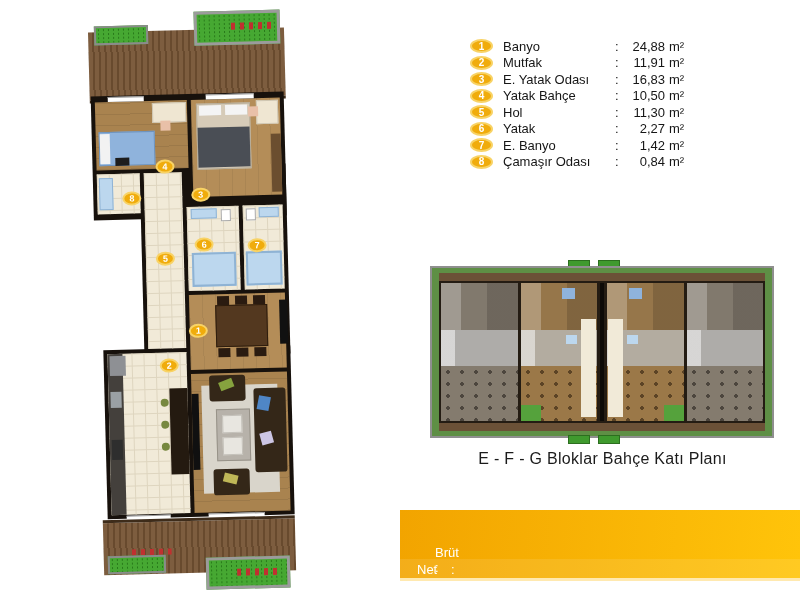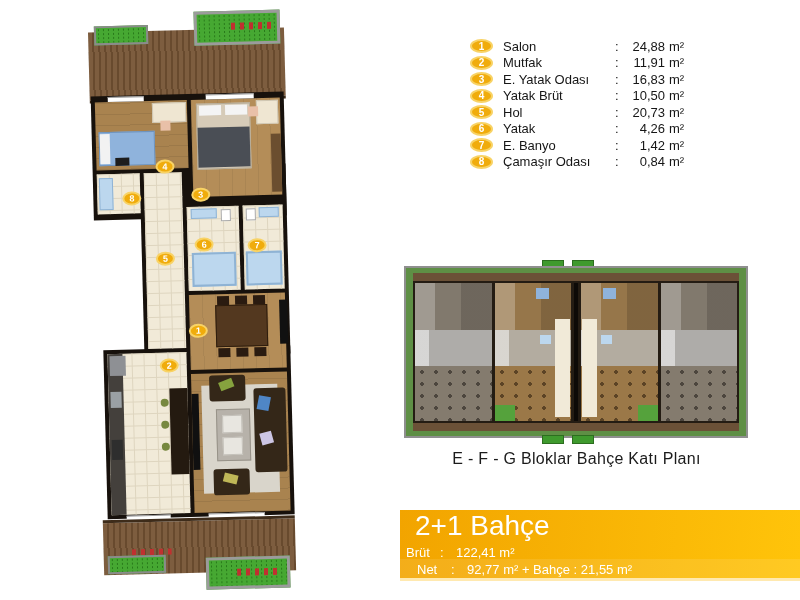--- a/index.html
+++ b/index.html
@@ -37,21 +37,21 @@
   
   .legend{position:absolute;left:470px;top:38px;width:270px;}
   .legend-row{display:flex;align-items:center;height:16.5px;color:#161616;font-size:13px;}
   .legend-badge{width:23px;height:14px;font-size:10px;margin-right:10px;flex:0 0 auto;}
   .legend-label{width:112px;flex:0 0 auto;}
   .legend-colon{width:10px;flex:0 0 auto;}
   .legend-area{width:40px;text-align:right;flex:0 0 auto;}
   .legend-unit{margin-left:4px;}
 
   
-  .key-plan{position:absolute;left:404px;top:260px;width:345px;height:214px;}
+  .key-plan{position:absolute;left:430px;top:260px;width:345px;height:214px;}
   .kp-building{position:absolute;left:0;top:6px;width:344px;height:172px;box-sizing:border-box;
                border:2px solid #8f8f8f;background:#5e8f45;}
   .kp-inner{position:absolute;left:7px;right:7px;top:5px;bottom:5px;box-sizing:border-box;
             background:#241c13;border-top:8px solid #6b5137;border-bottom:8px solid #6b5137;
             display:flex;gap:3px;padding:2px;}
   .kp-unit{position:relative;flex:1;display:flex;flex-direction:column;overflow:hidden;}
   .kp-band-bed{height:34%;background:#96764a;background-image:linear-gradient(90deg,rgba(255,255,255,.25) 0 26%,transparent 26% 60%,rgba(0,0,0,.15) 60% 100%);}
   .kp-band-mid{height:26%;background:#b3aca0;background-image:linear-gradient(90deg,rgba(255,255,255,.5) 0 18%,transparent 18%);}
   .kp-band-living{height:40%;background:#9b7848;background-image:radial-gradient(rgba(40,25,10,.55) 2px,transparent 2px);background-size:14px 12px;}
   .kp-muted{filter:grayscale(.55) saturate(.6) brightness(1.0);}
@@ -62,21 +62,21 @@
   .kp-center-wall{flex:0 0 4px;background:#0d0a07;}
   .kp-planter{position:absolute;width:22px;height:9px;background:#3f9a2e;border:1px solid #2c6e1f;box-sizing:border-box;}
   .kp-caption{position:absolute;left:-40px;right:-40px;top:190px;text-align:center;
               font-size:16px;color:#1b1b1b;letter-spacing:.3px;}
 
   
   .banner{position:absolute;left:400px;top:510px;width:400px;height:68px;color:#fff;
           background:linear-gradient(95deg,var(--orange-left,#f2a400),var(--orange-right,#ffc40a));}
   .banner-title{position:absolute;left:15px;top:0px;font-size:28px;}
   .banner-line{position:absolute;font-size:13px;display:flex;}
-  .banner-brut{left:6px;top:35px;}
+  .banner-brut{left:35px;top:35px;flex-direction:column;}
   .banner-net{left:17px;top:52px;}
   .banner-label{width:34px;}
   .banner-colon{width:16px;}
   .net-band{position:absolute;left:0;top:49px;width:100%;height:19px;background:rgba(255,255,255,.10);}
   .banner-underline{position:absolute;left:400px;top:578px;width:400px;height:3px;background:#ffe9b0;}
 </style>
 </head>
 <body>
 
 <div class="page">
@@ -174,58 +174,58 @@
       <span class="badge plan-badge" style="left: 74px; top: 153px;">4</span>
       <span class="badge plan-badge" style="left: 72px; top: 245px;">5</span>
       <span class="badge plan-badge" style="left: 111px; top: 232px;">6</span>
       <span class="badge plan-badge" style="left: 164px; top: 234px;">7</span>
       <span class="badge plan-badge" style="left: 40px; top: 184px;">8</span>
     </div>
 
   <div class="legend">
       <div class="legend-row">
         <span class="badge legend-badge">1</span>
-        <span class="legend-label">Salon</span>
+        <span class="legend-label">Banyo</span>
         <span class="legend-colon">:</span>
         <span class="legend-area">24,88</span>
         <span class="legend-unit">m²</span>
       </div>
       <div class="legend-row">
         <span class="badge legend-badge">2</span>
         <span class="legend-label">Mutfak</span>
         <span class="legend-colon">:</span>
         <span class="legend-area">11,91</span>
         <span class="legend-unit">m²</span>
       </div>
       <div class="legend-row">
         <span class="badge legend-badge">3</span>
         <span class="legend-label">E. Yatak Odası</span>
         <span class="legend-colon">:</span>
         <span class="legend-area">16,83</span>
         <span class="legend-unit">m²</span>
       </div>
       <div class="legend-row">
         <span class="badge legend-badge">4</span>
-        <span class="legend-label">Yatak Brüt</span>
+        <span class="legend-label">Yatak Bahçe</span>
         <span class="legend-colon">:</span>
         <span class="legend-area">10,50</span>
         <span class="legend-unit">m²</span>
       </div>
       <div class="legend-row">
         <span class="badge legend-badge">5</span>
         <span class="legend-label">Hol</span>
         <span class="legend-colon">:</span>
-        <span class="legend-area">20,73</span>
+        <span class="legend-area">11,30</span>
         <span class="legend-unit">m²</span>
       </div>
       <div class="legend-row">
         <span class="badge legend-badge">6</span>
         <span class="legend-label">Yatak</span>
         <span class="legend-colon">:</span>
-        <span class="legend-area">4,26</span>
+        <span class="legend-area">2,27</span>
         <span class="legend-unit">m²</span>
       </div>
       <div class="legend-row">
         <span class="badge legend-badge">7</span>
         <span class="legend-label">E. Banyo</span>
         <span class="legend-colon">:</span>
         <span class="legend-area">1,42</span>
         <span class="legend-unit">m²</span>
       </div>
       <div class="legend-row">
@@ -273,27 +273,25 @@
         </div>
       </div>
     </div>
     <div class="kp-planter" style="left:138px;top:175px;"></div>
     <div class="kp-planter" style="left:168px;top:175px;"></div>
     <div class="kp-caption">E - F - G Bloklar Bahçe Katı Planı</div>
   </div>
 
   <div class="banner">
     <div class="net-band"></div>
-    <div class="banner-title">2+1 Bahçe</div>
     <div class="banner-line banner-brut">
       <span class="banner-label">Brüt</span>
       <span class="banner-colon">:</span>
       <span>122,41 m²</span>
     </div>
     <div class="banner-line banner-net">
       <span class="banner-label">Net</span>
       <span class="banner-colon">:</span>
-      <span>92,77 m² + Bahçe : 21,55 m²</span>
     </div>
   </div>
   <div class="banner-underline"></div>
 
 </div>
 
 </body></html>

